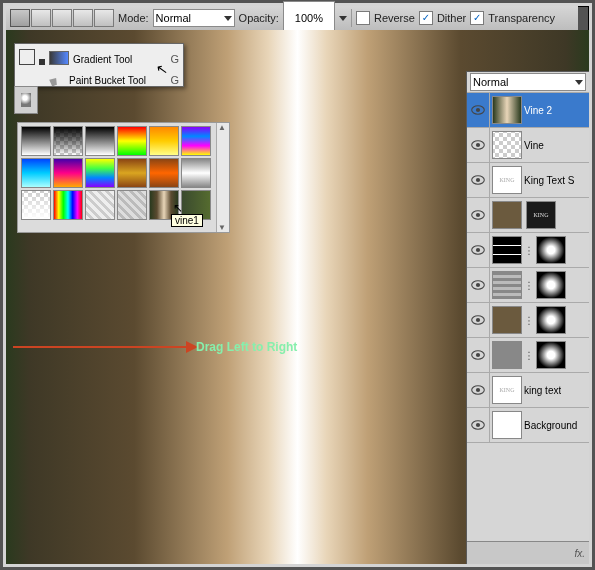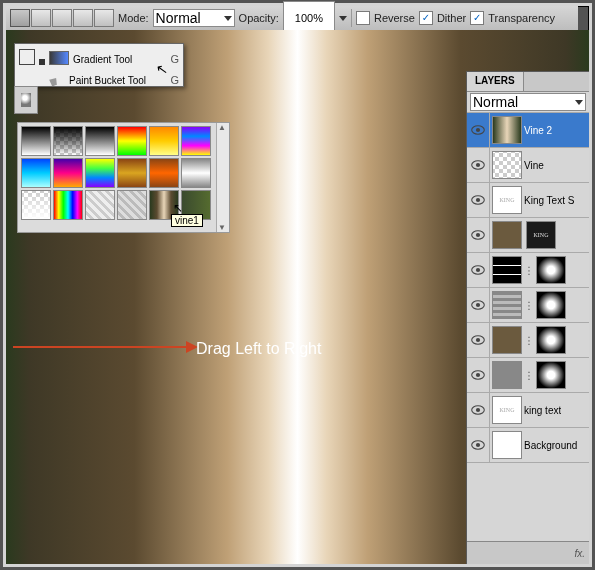--- a/index.html
+++ b/index.html
@@ -5,21 +5,21 @@
 html,body{margin:0;padding:0;width:595px;height:570px;font-family:Tahoma,Arial,sans-serif;font-size:11px;background:#535353;overflow:hidden}
 .frame{position:absolute;left:3px;top:3px;width:589px;height:564px;border:3px solid #d4d4d4;background:#535353;box-sizing:border-box}
 .frame::before{content:"";position:absolute;inset:0;border:1px solid #000;pointer-events:none}
 
 
 .optbar{position:absolute;left:0;top:0;right:11px;height:24px;background:linear-gradient(#d6d6d6,#bdbdbd);border-bottom:1px solid #8a8a8a;display:flex;align-items:center;padding:0 4px;gap:4px}
 .gradtype{display:flex;gap:1px}
 .gradtype span{width:18px;height:16px;border:1px solid #7a7a7a;background:linear-gradient(#e8e8e8,#c0c0c0);cursor:pointer}
 .gradtype span.sel{background:linear-gradient(#c8c8c8,#a0a0a0);border-color:#555}
 .lbl{color:#222}
-.sel-input{height:16px;border:1px solid #8a8a8a;background:#fff;font-size:14px;padding:0 2px;display:inline-flex;align-items:center;gap:2px}
+.sel-input{height:16px;border:1px solid #8a8a8a;background:#fff;font-size:11px;padding:0 2px;display:inline-flex;align-items:center;gap:2px}
 .caret{width:0;height:0;border-left:4px solid transparent;border-right:4px solid transparent;border-top:5px solid #333}
 .txt-input{width:34px;height:16px;border:1px solid #8a8a8a;background:#fff;font-size:11px;text-align:center;padding:8px}
 .chk{width:12px;height:12px;border:1px solid #7a7a7a;background:#fff;display:inline-flex;align-items:center;justify-content:center}
 .chk.on::after{content:"✓";font-size:10px;color:#0060c0;line-height:1}
 
 
 .canvas{position:absolute;left:0;top:24px;right:0;bottom:0;background:linear-gradient(90deg,#2a3a1e 0%,#3e3826 4%,#5b4a30 22%,#bfa076 38%,#e8d5b8 45%,#fff 50%,#e8d5b8 55%,#bfa076 62%,#5b4a30 78%,#3e3826 96%,#2a3a1e 100%)}
 
 
 .flyout{position:absolute;left:8px;top:37px;width:168px;background:#eee;border:1px solid #666;box-shadow:2px 2px 4px rgba(0,0,0,.4)}
@@ -59,21 +59,21 @@
 .gs18{background:linear-gradient(90deg,#3a4a2e,#556b2f)}
 .pscroll{position:absolute;right:0;top:0;width:12px;height:100%;background:#e8e8e8;border-left:1px solid #aaa}
 .pscroll::before{content:"▲";position:absolute;top:0;left:1px;font-size:8px;color:#666}
 .pscroll::after{content:"▼";position:absolute;bottom:0;left:1px;font-size:8px;color:#666}
 .pick-cursor{position:absolute;left:167px;top:195px;font-size:12px;color:#000}
 .tooltip{position:absolute;left:165px;top:208px;background:#ffffe1;border:1px solid #000;padding:0 3px;font-size:10px}
 
 
 .arrow{position:absolute;left:7px;top:340px;width:175px;height:2px;background:#cc4422}
 .arrow::after{content:"";position:absolute;right:-10px;top:-5px;border-left:12px solid #cc4422;border-top:6px solid transparent;border-bottom:6px solid transparent}
-.arrowtxt{position:absolute;left:190px;top:334px;color:#ffffff;font-weight:normal;font-size:16px}
+.arrowtxt{position:absolute;left:190px;top:334px;color:#86efac;font-weight:bold;font-size:12px}
 
 
 .layers{position:absolute;right:0;top:65px;width:122px;bottom:0;background:#d6d6d6;border-left:1px solid #5a5a5a;border-top:1px solid #5a5a5a;display:flex;flex-direction:column}
 .ltab{height:19px;background:#c8c8c8;border-bottom:1px solid #8a8a8a;display:flex}
 .ltab span{padding:3px 8px;background:#d6d6d6;border-right:1px solid #8a8a8a;font-weight:bold;font-size:10px}
 .lmode{height:20px;border-bottom:1px solid #aaa;display:flex;align-items:center;padding:0 3px}
 .llock{height:20px;border-bottom:1px solid #aaa;display:flex;align-items:center;padding:0 3px;gap:4px;font-size:10px}
 .licon{width:14px;height:14px;border:1px solid #999;background:#eee;display:inline-flex;align-items:center;justify-content:center;font-size:9px}
 .lrows{flex:1;overflow-y:hidden}
 .lrow{height:34px;border-bottom:1px solid #aaa;display:flex;align-items:center;background:#d6d6d6}
@@ -169,23 +169,20 @@
   <div class="gs gs18"></div>
   <div class="pscroll"></div>
 </div>
 <div class="pick-cursor">↖</div>
 <div class="tooltip">vine1</div>
 
 <div class="arrow"></div>
 <div class="arrowtxt">Drag Left to Right</div>
 
 <div class="layers">
-  <div class="ltab">
-    <span>LAYERS</span>
-  </div>
   <div class="lmode">
     <div class="sel-input" style="width:110px">
       <span>Normal</span>
       <span class="caret" style="margin-left:auto"></span>
     </div>
   </div>
   <div class="lrows" id="lrows">
         <div class="lrow sel">
           <div class="leye">
             <svg viewBox="0 0 20 14">

